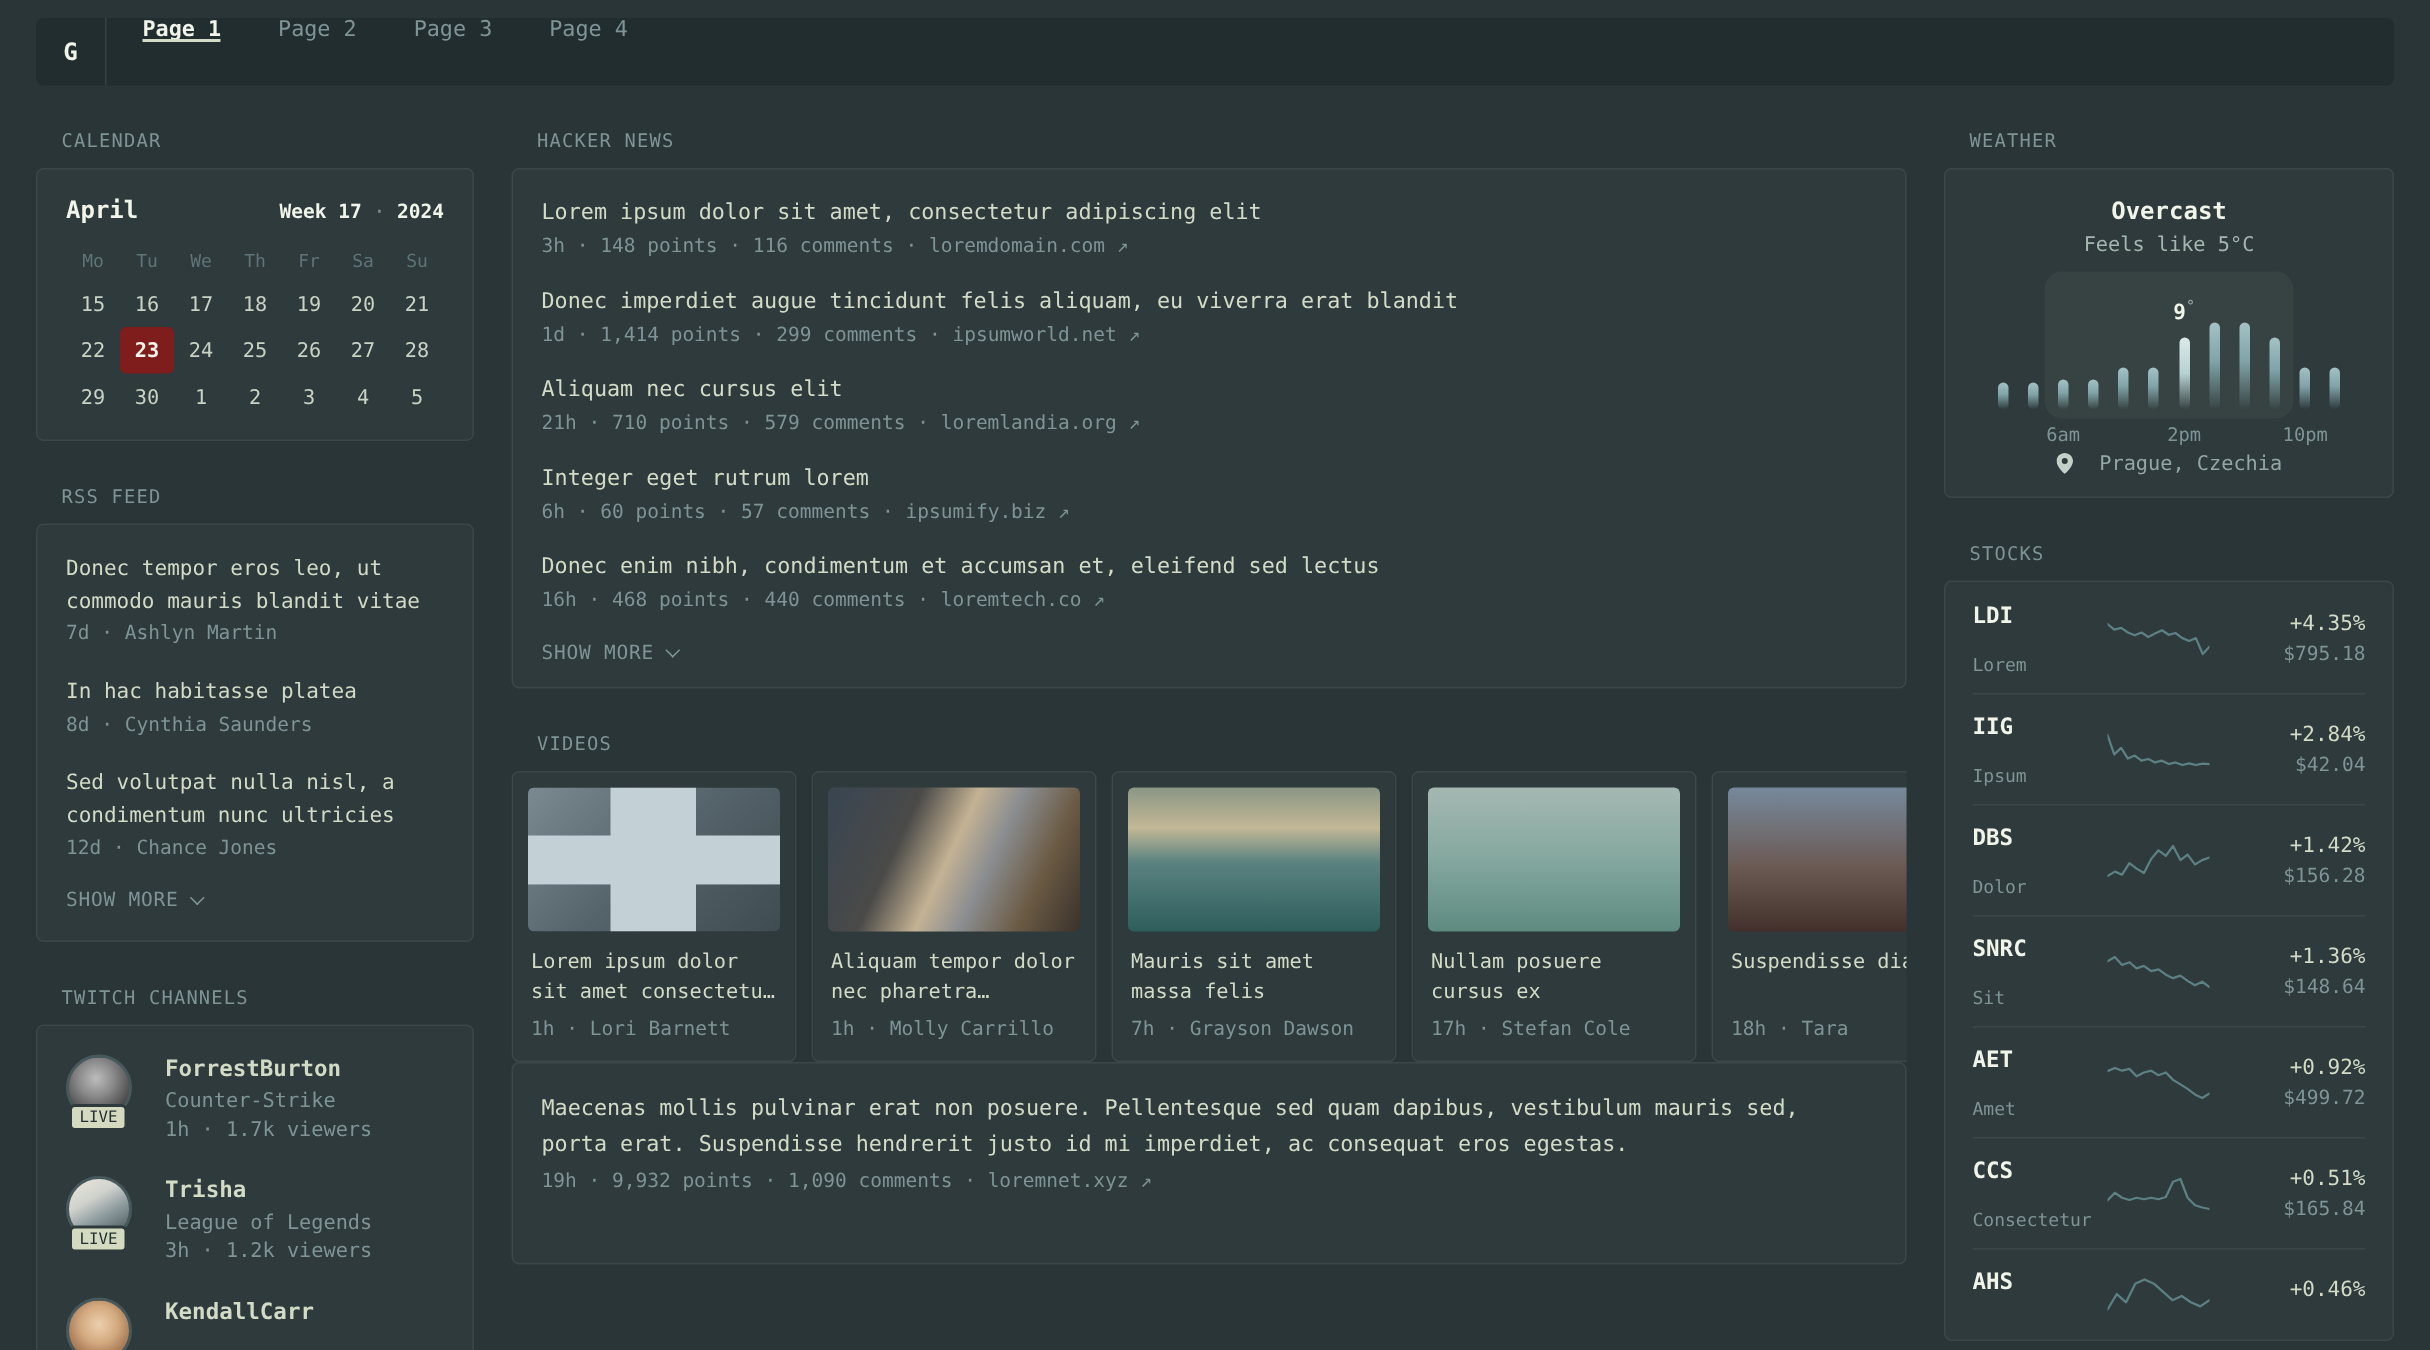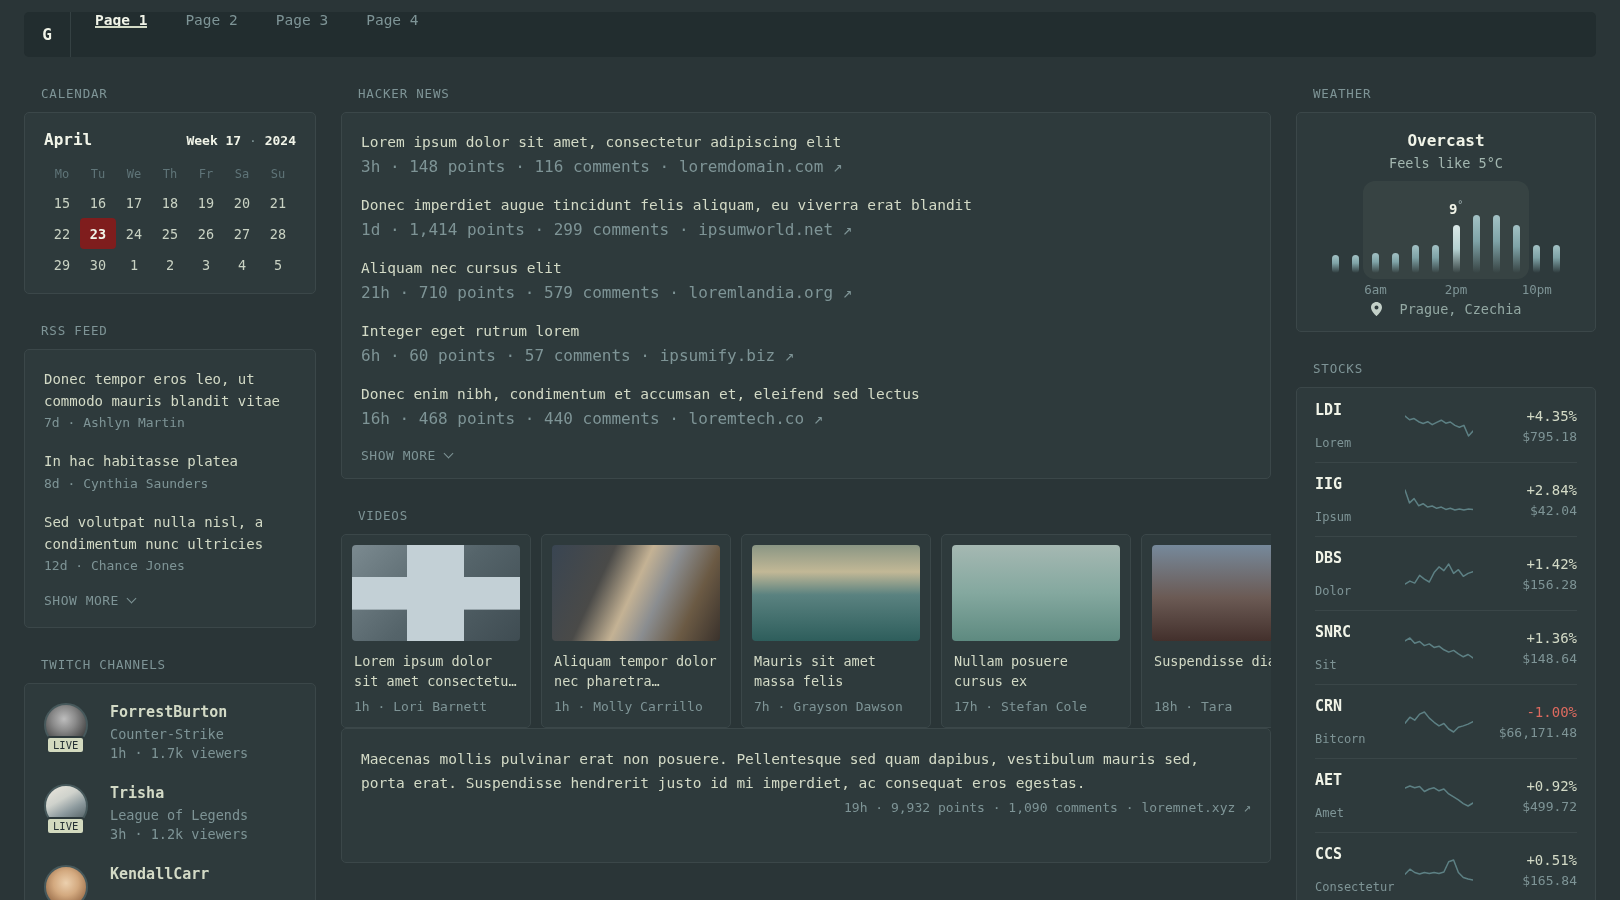--- a/index.html
+++ b/index.html
@@ -50,25 +50,25 @@
   .avatar{width:44px;height:44px;border-radius:50%;border:2px solid #47595c;}
   .live{display:none;position:absolute;left:2px;bottom:-7px;background:var(--live-bg);color:#243034;font-size:10.5px;padding:1px 5px;border-radius:4px;border:2px solid var(--card);}
   .live.show{display:inline-block;margin-top:43px;}
   .tw-name{font-size:15px;font-weight:bold;color:var(--text);}
   .tw-cat{font-size:13.5px;color:var(--muted);margin-top:5px;}
   .tw-meta{font-size:13.5px;color:var(--muted);margin-top:3px;}
   
   .hn{padding:19px 19px 15px;}
   .hn-item + .hn-item{margin-top:19px;}
   .hn-title{font-size:14.5px;color:var(--text);line-height:1.45;cursor:pointer;}
-  .hn-meta{font-size:16px;color:var(--muted);margin-top:4px;}
+  .hn-meta{font-size:13px;color:var(--muted);margin-top:4px;}
   .hn-meta a{color:var(--muted);text-decoration:none;cursor:pointer;}
   .sub{padding:19px;min-height:135px;}
   .sub-title{font-size:14.5px;color:var(--text);line-height:1.65;max-width:850px;cursor:pointer;}
-  .sub-meta{font-size:13px;color:var(--muted);margin-top:4px;text-align:right;}
+  .sub-meta{font-size:13px;color:var(--muted);margin-top:4px;}
   
   .vrow{display:flex;gap:10px;overflow:hidden;}
   .vcard{flex:0 0 190px;width:190px;cursor:pointer;}
   .vthumb{height:96px;margin:10px;border-radius:4px;}
   .vtitle{font-size:13.5px;color:var(--text);line-height:1.5;margin:2px 12px 0;height:41px;display:-webkit-box;-webkit-line-clamp:2;-webkit-box-orient:vertical;overflow:hidden;}
   .vmeta{font-size:13px;color:var(--muted);margin:7px 12px 13px;}
   
   .weather{padding:18px 18px 14px;text-align:center;}
   .w-cond{font-size:16px;font-weight:bold;color:var(--bright);}
   .w-feels{font-size:13.5px;color:#a3b7b0;margin-top:5px;}
@@ -490,33 +490,20 @@
             </span>
             <span class="spark"><svg width="68" height="26" viewBox="0 0 68 26">
                 <polyline fill="none" stroke="var(--spark)" stroke-width="1.5" stroke-linejoin="round" stroke-linecap="round" points="0.0,5.9 4.9,3.0 9.7,8.3 14.6,6.5 19.4,10.6 24.3,8.9 29.1,12.4 34.0,11.2 38.9,14.8 43.7,17.1 48.6,15.4 53.4,18.9 58.3,21.8 63.1,19.5 68.0,23.0"></polyline>
               </svg></span>
             <span>
               <div class="st-change">+1.36%</div>
               <div class="st-price">$148.64</div>
             </span>
           </div>
 
-          <div class="srow">
-            <span>
-              <div class="st-ticker">CRN</div>
-              <div class="st-name">Bitcorn</div>
-            </span>
-            <span class="spark"><svg width="68" height="26" viewBox="0 0 68 26">
-                <polyline fill="none" stroke="var(--spark)" stroke-width="1.5" stroke-linejoin="round" stroke-linecap="round" points="0.0,14.2 4.9,8.2 9.7,11.2 14.6,5.1 19.4,3.0 24.3,9.1 29.1,13.3 34.0,16.9 38.9,14.5 43.7,20.0 48.6,23.0 53.4,18.2 58.3,16.9 63.1,15.1 68.0,12.7"></polyline>
-              </svg></span>
-            <span>
-              <div class="st-change neg">-1.00%</div>
-              <div class="st-price">$66,171.48</div>
-            </span>
-          </div>
 
           <div class="srow">
             <span>
               <div class="st-ticker">AET</div>
               <div class="st-name">Amet</div>
             </span>
             <span class="spark"><svg width="68" height="26" viewBox="0 0 68 26">
                 <polyline fill="none" stroke="var(--spark)" stroke-width="1.5" stroke-linejoin="round" stroke-linecap="round" points="0.0,5.1 4.9,3.0 9.7,4.8 14.6,3.6 19.4,8.5 24.3,6.0 29.1,4.8 34.0,7.8 38.9,6.0 43.7,10.9 48.6,13.9 53.4,16.9 58.3,20.6 63.1,23.0 68.0,20.0"></polyline>
               </svg></span>
             <span>

